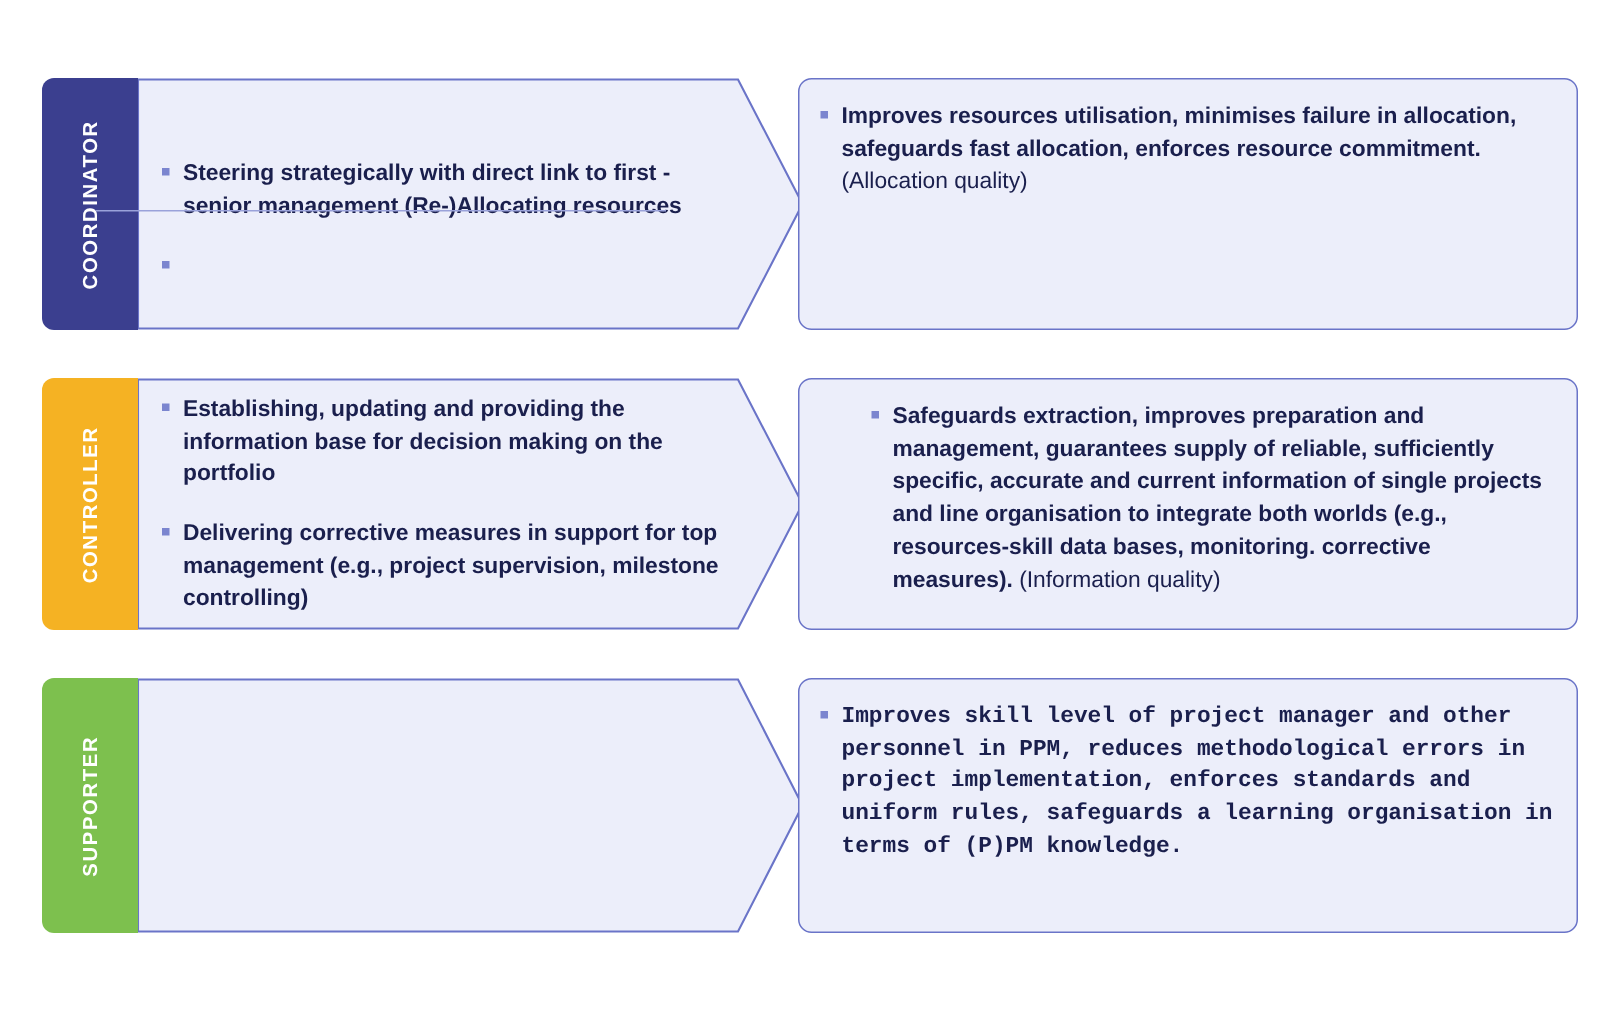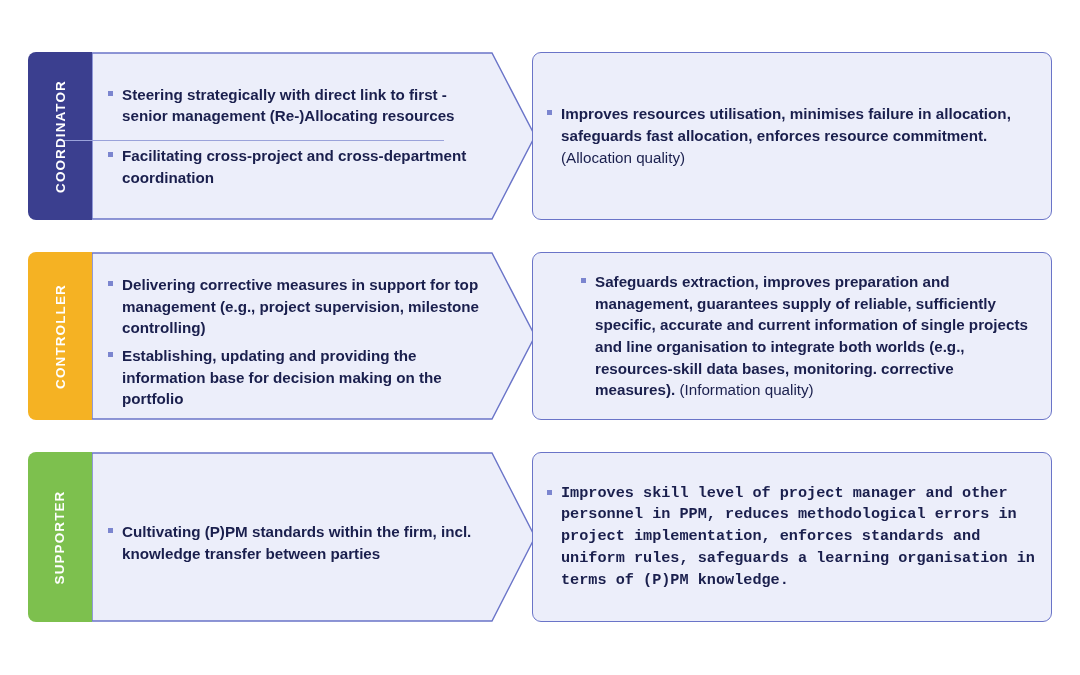--- a/index.html
+++ b/index.html
@@ -80,21 +80,21 @@
   .right-box {
     position: absolute;
     left: 532px;
     width: 520px;
     background: #eceefa;
     border: 1.4px solid #6a74c8;
     border-radius: 9px;
     box-sizing: border-box;
     padding: 14px 16px 14px 14px;
     display: flex;
-    flex-direction: column;
+    flex-direction: row;
     justify-content: center;
   }
   .right-1 { top: 52px; min-height: 168px; }
   .right-2 { top: 252px; min-height: 168px; padding-left: 48px; }
   .right-3 { top: 452px; min-height: 170px; font-family: Liberation Mono, monospace; }
 
   
   .bullet-item {
     position: relative;
     padding-left: 14px;
@@ -137,21 +137,20 @@
       <svg viewBox="0 0 444 168" preserveAspectRatio="none">
         <polygon points="0,1 400,1 443,84 400,167 0,167" fill="#eceefa" stroke="#6a74c8" stroke-width="1.4"></polygon>
       </svg>
       <div class="left-content">
         <div class="bullet-item">
           <span class="sq"></span>
           <span>Steering strategically with direct link to first  - senior management (Re-)Allocating resources</span>
         </div>
         <div class="bullet-item spaced">
           <span class="sq"></span>
-          <span>Facilitating cross-project and cross-department coordination</span>
         </div>
       </div>
     </div>
   </div>
   <div class="divider" style="top: 140px;"></div>
 
   <div class="right-box right-1">
     <div class="bullet-item">
       <span class="sq"></span>
       <span>Improves resources utilisation, minimises failure in allocation, safeguards fast allocation, enforces resource commitment.</span>
@@ -161,27 +160,27 @@
 
   <div class="row row-2">
     <div class="label-tab tab-controller">
       <span class="vtext">CONTROLLER</span>
     </div>
     <div class="left-body">
       <svg viewBox="0 0 444 168" preserveAspectRatio="none">
         <polygon points="0,1 400,1 443,84 400,167 0,167" fill="#eceefa" stroke="#6a74c8" stroke-width="1.4"></polygon>
       </svg>
       <div class="left-content">
+        <div class="bullet-item">
+          <span class="sq"></span>
+          <span>Establishing, updating and providing the information base for decision making on the portfolio</span>
+        </div>
         <div class="bullet-item spaced">
           <span class="sq"></span>
           <span>Delivering corrective measures in support for top management (e.g., project supervision, milestone controlling)</span>
-        </div>
-        <div class="bullet-item">
-          <span class="sq"></span>
-          <span>Establishing, updating and providing the information base for decision making on the portfolio</span>
         </div>
       </div>
     </div>
   </div>
 
   <div class="right-box right-2">
     <div class="bullet-item">
       <span class="sq"></span>
       <span>Safeguards extraction, improves preparation and management, guarantees supply of reliable, sufficiently specific, accurate and current information of single projects and line organisation to integrate both worlds (e.g., resources-skill data bases, monitoring. corrective measures).</span>
       <span class="normal">(Information quality)</span>
@@ -190,24 +189,20 @@
 
   <div class="row row-3">
     <div class="label-tab tab-supporter">
       <span class="vtext">SUPPORTER</span>
     </div>
     <div class="left-body">
       <svg viewBox="0 0 444 170" preserveAspectRatio="none">
         <polygon points="0,1 400,1 443,85 400,169 0,169" fill="#eceefa" stroke="#6a74c8" stroke-width="1.4"></polygon>
       </svg>
       <div class="left-content">
-        <div class="bullet-item spaced">
-          <span class="sq"></span>
-          <span>Cultivating (P)PM standards within the firm, incl. knowledge transfer between parties</span>
-        </div>
       </div>
     </div>
   </div>
 
   <div class="right-box right-3">
     <div class="bullet-item">
       <span class="sq"></span>
       <span>Improves skill level of project manager and other personnel in PPM, reduces methodological errors in project implementation, enforces standards and uniform rules, safeguards a learning organisation in terms of (P)PM knowledge.</span>
       <br>
     </div>

